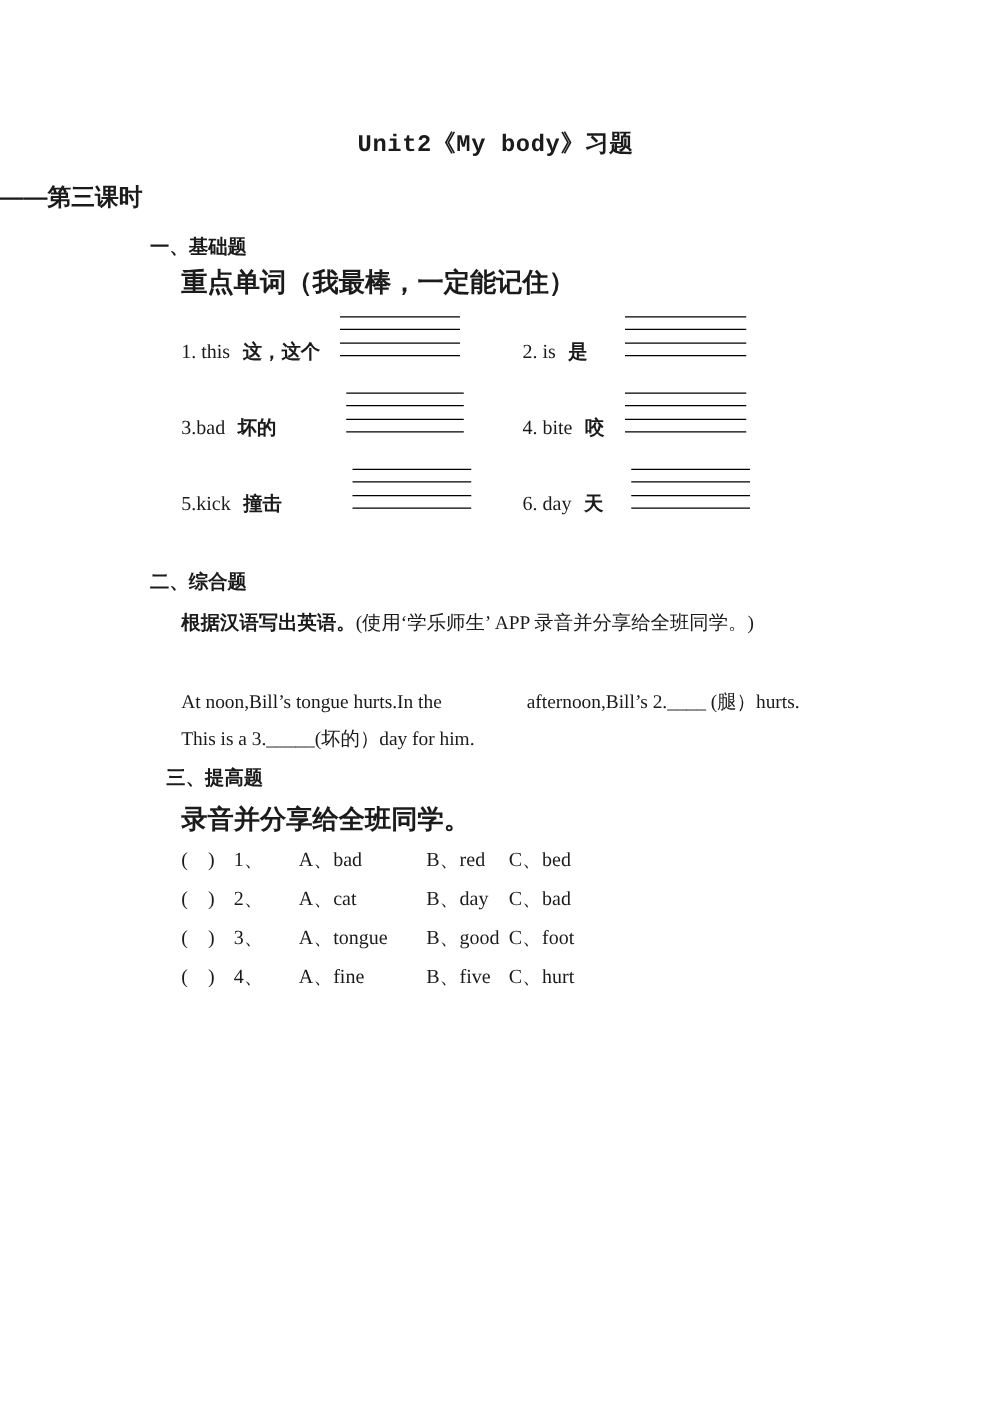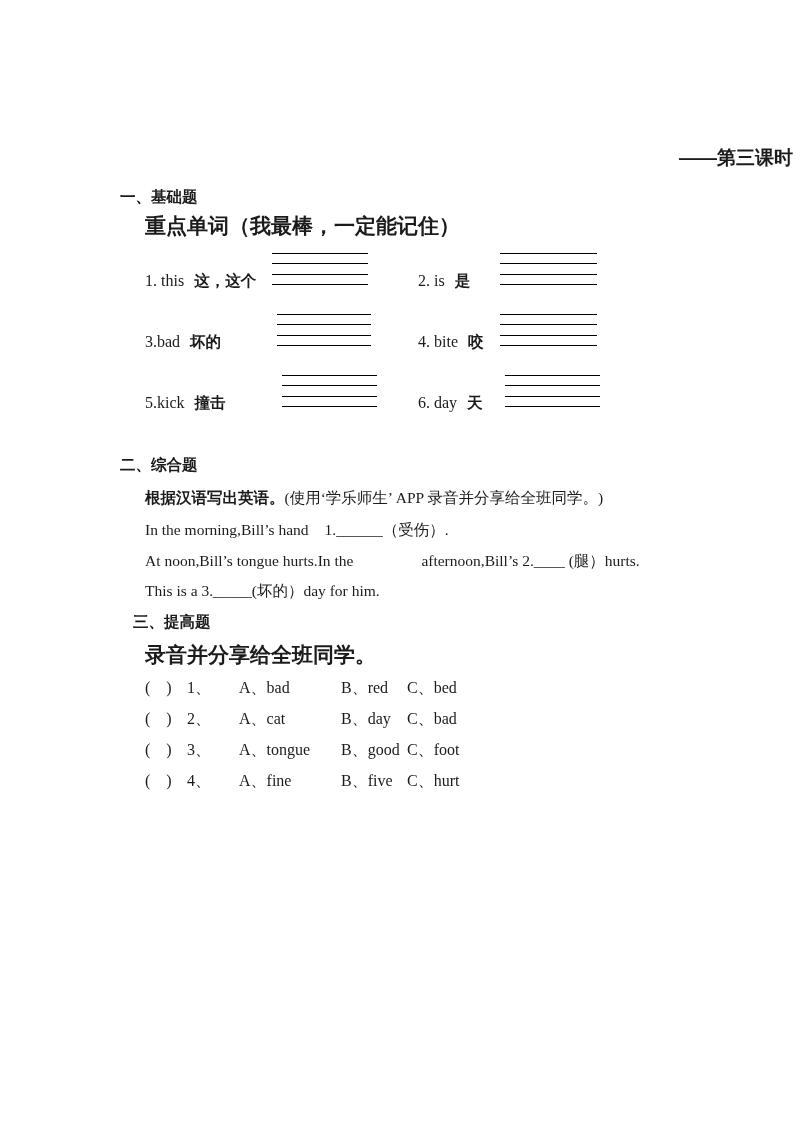--- a/index.html
+++ b/index.html
@@ -13,21 +13,21 @@
     overflow:hidden;
   }
   .title{
     position:absolute;left:0;top:102px;width:100%;
     text-align:center;margin:0;
     font-family:"Liberation Mono","DejaVu Sans Mono",monospace;
     font-size:19px;font-weight:600;letter-spacing:.5px;
   }
   .subtitle{
     position:absolute;left:0;top:145px;width:100%;
-    text-align:right;margin:0;
+    text-align:left;margin:0;
     font-family:"Liberation Sans","DejaVu Sans",sans-serif;
     font-size:19px;font-weight:700;
   }
   .sec-h{
     position:absolute;white-space:nowrap;
     font-family:Liberation Sans, sans-serif;
     font-size:15.5px;font-weight:600;
   }
   .sec-sub{
     position:absolute;white-space:nowrap;
@@ -47,20 +47,21 @@
   .qblank{display:inline-block;width:42px;}
   .qnum{display:inline-block;width:19px;}
   .qa{display:inline-block;width:102px;margin-left:33px;}
   .qb{display:inline-block;width:66px;}
 </style>
 </head>
 <body>
 
 <div id="page">
 
+  <h1 class="title">Unit2《My body》习题</h1>
   <h2 class="subtitle">——第三课时</h2>
 
   <div class="sec-h" style="left:120px;top:187px">一、基础题</div>
   <div class="sec-sub" style="left:145px;top:212px">重点单词（我最棒，一定能记住）</div>
 
   <div class="word" style="left:145px;top:271px"><span>1. this</span><span class="wzh">这，这个</span></div>
   <div class="wlines" style="left:272px;top:253px;width:96px">
       <i></i>
       <i></i>
       <i></i>
@@ -104,23 +105,20 @@
       <i></i>
       <i></i>
       <i></i>
       <i></i>
     </div>
 
   <div class="sec-h" style="left:120px;top:455px">二、综合题</div>
   <div class="para" style="left:145px;top:488px">
     <span class="bold">根据汉语写出英语。</span><span>(使用‘学乐师生’ APP 录音并分享给全班同学。)</span>
   </div>
-  <div class="para" style="left:145px;top:520px">
-    <span>In the morning,Bill’s hand</span><span class="gap gap-sm"></span><span>1.______（受伤）.</span>
-  </div>
   <div class="para" style="left:145px;top:551px">
     <span>At noon,Bill’s tongue hurts.In the</span><span class="gap gap-lg"></span><span>afternoon,Bill’s 2.____ (腿）hurts.</span>
   </div>
   <div class="para" style="left:145px;top:581px">This is a 3._____(坏的）day for him.</div>
 
   <div class="sec-h" style="left:133px;top:612px">三、提高题</div>
   <div class="sec-sub" style="left:145px;top:641px">录音并分享给全班同学。</div>
 
   <div class="qrow" style="left:145px;top:678px">
     <span class="qblank">(　)</span><span class="qnum">1、</span><span class="qa">A、bad</span><span class="qb">B、red</span><span class="qc">C、bed</span>

